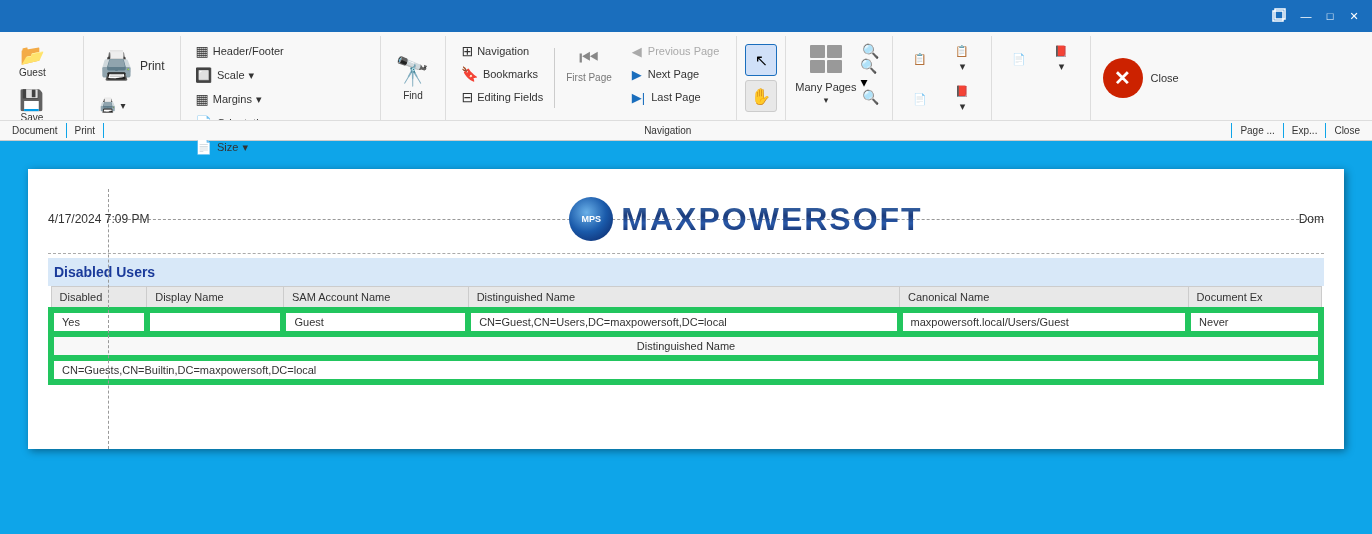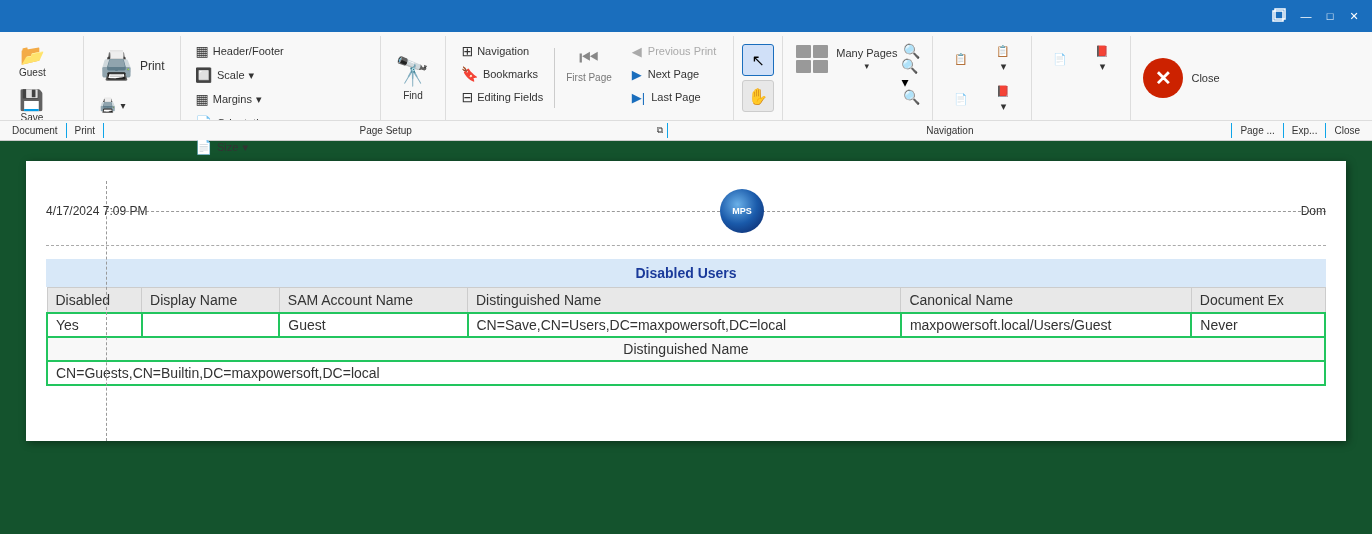--- a/index.html
+++ b/index.html
@@ -233,27 +233,27 @@
       border-radius: 3px;
       background: transparent;
       font-size: 10px;
       color: #333;
       gap: 2px;
       min-width: 60px;
     }
 
     
     .content-area {
-      background: #14532d;
+      background: #0ea5e9;
       flex: 1;
       overflow: hidden;
       display: flex;
       justify-content: center;
       align-items: flex-start;
-      padding: 20px;
+      padding: 28px;
       height: calc(534px - 32px - 108px);
     }
 
     .page-preview {
       background: white;
       width: 100%;
       max-width: 1320px;
       min-height: 280px;
       box-shadow: 2px 2px 8px rgba(0,0,0,0.4);
       padding: 20px 20px 0 20px;
@@ -327,43 +327,43 @@
     }
 
     .divider-line {
       border: none;
       border-top: 1px dashed #aaa;
       margin: 4px 0;
     }
 
     .report-title-row {
       background: #d8e8f8;
-      text-align: center;
+      text-align: left;
       padding: 6px;
       font-size: 14px;
       font-weight: bold;
       color: #1a3a9a;
-      margin-top: 13px;
+      margin-top: 4px;
     }
 
     .table-container {
       width: 100%;
       border-collapse: collapse;
-      font-size: 14px;
+      font-size: 11px;
     }
     .table-container th {
       background: #e8e8e8;
       border: 1px solid #ccc;
       padding: 4px 8px;
       text-align: left;
       font-weight: normal;
       color: #333;
     }
     .table-container td {
-      border: 2px solid #22c55e;
+      border: 6px solid #22c55e;
       padding: 3px 8px;
       color: #333;
     }
     .table-container tr:nth-child(even) td { background: #f8f8f8; }
 
     .sub-header-row {
       background: #dde8f8;
     }
     .sub-header-row td {
       text-align: center;
@@ -479,21 +479,21 @@
       </div>
       <div class="sep-vertical"></div>
 
       <div class="nav-btn-first">
         <span class="nav-icon">⏮</span>
         <span style="font-size:10px; color:#777;">First Page</span>
       </div>
       <div class="nav-group-right">
         <div class="nav-btn-page disabled">
           <span class="nav-arrow">◀</span>
-          <span>Previous Print</span>
+          <span>Previous Page</span>
         </div>
         <div class="nav-btn-page">
           <span class="nav-arrow" style="color:#1a6ebd;">▶</span>
           <span>Next Page</span>
         </div>
         <div class="nav-btn-page">
           <span class="nav-arrow" style="color:#1a6ebd;">▶|</span>
           <span>Last Page</span>
         </div>
       </div>
@@ -503,21 +503,21 @@
       <div class="tool-btn active">
         <span>↖</span>
       </div>
       <div class="tool-btn">
         <span>✋</span>
       </div>
     </div>
 
     <div class="zoom-group">
 
-      <div style="display:flex; flex-direction:row; align-items:center; gap:2px;">
+      <div style="display:flex; flex-direction:column; align-items:center; gap:2px;">
         <div class="ribbon-btn" style="padding:4px;">
           <div style="display:grid; grid-template-columns:1fr 1fr; gap:2px; width:32px; height:28px;">
             <div style="background:#999; border-radius:1px;"></div>
             <div style="background:#999; border-radius:1px;"></div>
             <div style="background:#999; border-radius:1px;"></div>
             <div style="background:#999; border-radius:1px;"></div>
           </div>
         </div>
         <div class="many-pages-btn" style="padding:0;">
           <span style="font-size:11px;">Many Pages</span>
@@ -576,24 +576,20 @@
     </div>
   </div>
 
   <div class="ribbon-labels">
     <div class="ribbon-label-item">
       <span>Document</span>
     </div>
     <div class="ribbon-label-item">
       <span>Print</span>
     </div>
-    <div class="ribbon-label-item" style="flex:1; justify-content:center; position:relative;">
-      <span>Page Setup</span>
-      <span class="expand-icon" style="position:absolute; right:4px; font-size:9px;">⧉</span>
-    </div>
     <div class="ribbon-label-item" style="flex:1; justify-content:center;align-items:center;">
       <span>Navigation</span>
     </div>
     <div class="ribbon-label-item">
       <span>Page ...</span>
     </div>
     <div class="ribbon-label-item">
       <span>Exp...</span>
     </div>
     <div class="ribbon-label-item">
@@ -607,20 +603,21 @@
 
     <div class="margin-line-left"></div>
     <div class="margin-line-top"></div>
 
     <div class="page-header">
       <div class="page-date">4/17/2024   7:09 PM</div>
       <div class="page-logo-area">
         <div class="logo-icon">
           <span style="font-size:9px; font-weight:bold; color:white;">MPS</span>
         </div>
+        <div class="logo-text">MAXPOWERSOFT</div>
       </div>
       <div class="page-right-text">Dom</div>
     </div>
 
     <hr class="divider-line">
 
     <div class="report-title-row">Disabled Users</div>
 
     <table class="table-container">
       <thead>
@@ -631,21 +628,21 @@
           <th>Distinguished Name</th>
           <th>Canonical Name</th>
           <th>Document Ex</th>
         </tr>
       </thead>
       <tbody>
         <tr>
           <td>Yes</td>
           <td></td>
           <td>Guest</td>
-          <td>CN=Save,CN=Users,DC=maxpowersoft,DC=local</td>
+          <td>CN=Guest,CN=Users,DC=maxpowersoft,DC=local</td>
           <td>maxpowersoft.local/Users/Guest</td>
           <td>Never</td>
         </tr>
         <tr class="sub-header-row">
           <td colspan="6">Distinguished Name</td>
         </tr>
         <tr>
           <td colspan="6">CN=Guests,CN=Builtin,DC=maxpowersoft,DC=local</td>
         </tr>
       </tbody>

